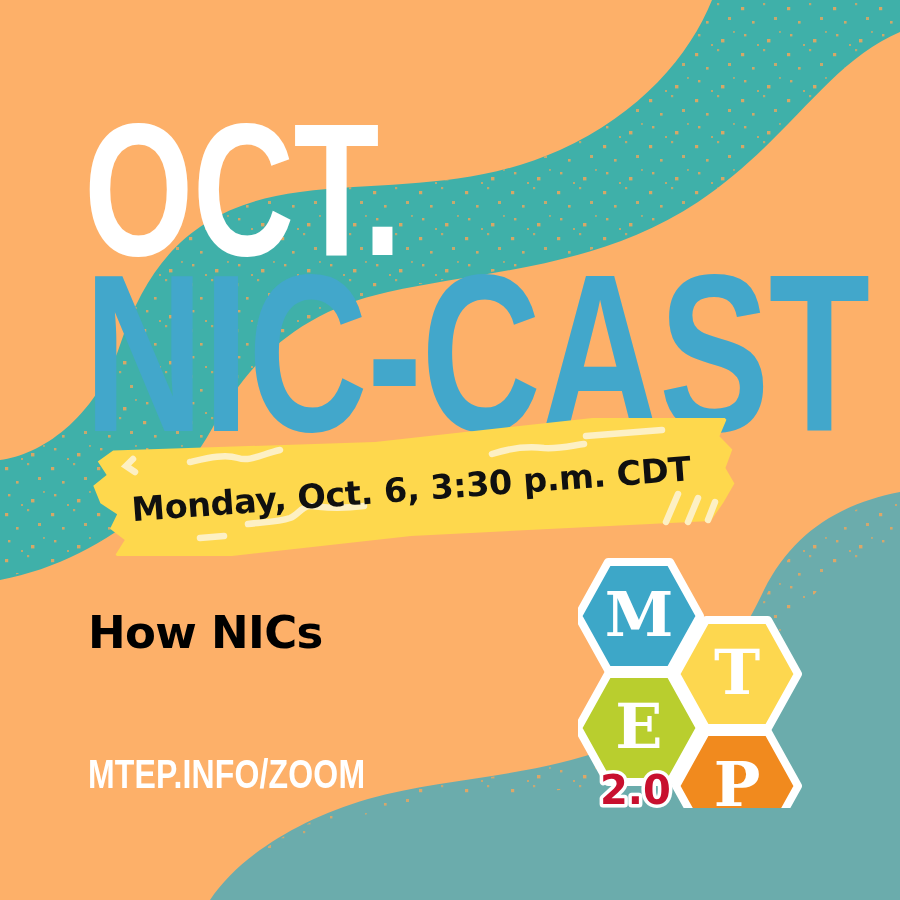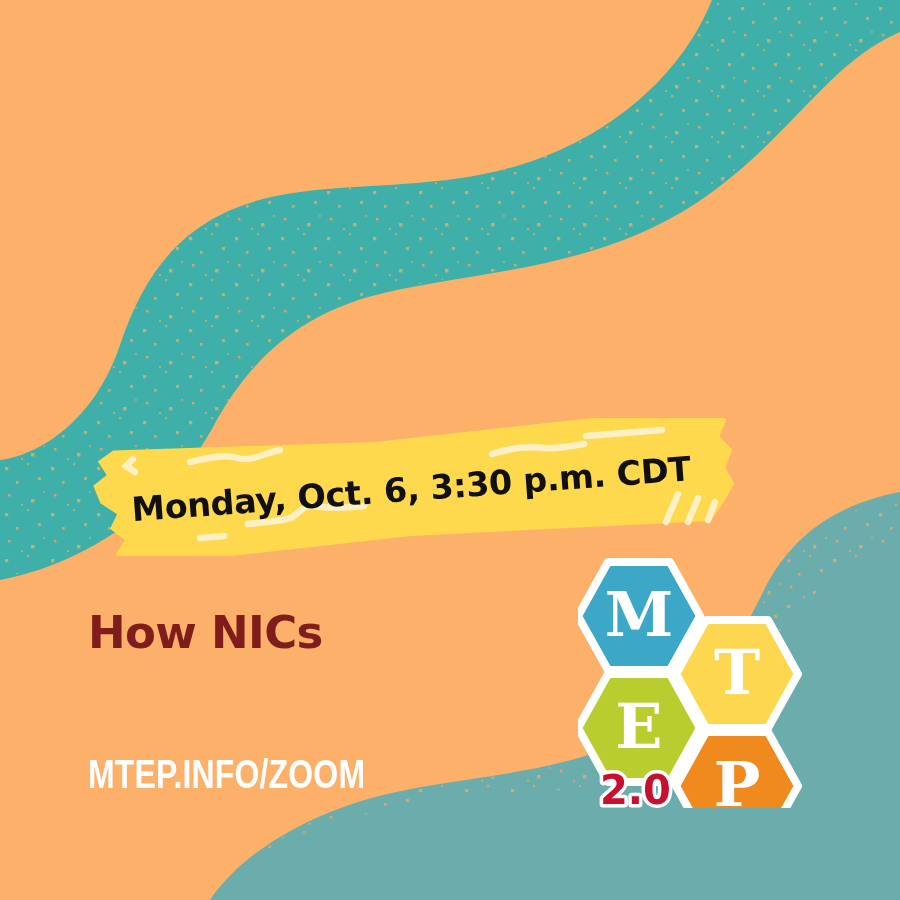--- a/index.html
+++ b/index.html
@@ -94,21 +94,21 @@
     position: absolute;
     left: 88px;
     top: 607px;
     width: 470px;
     margin: 0;
     font-family: "DejaVu Sans", sans-serif;
     font-weight: 700;
     font-size: 45px;
     line-height: 1.14;
     letter-spacing: -0.015em;
-    color: #7f1d1d;
+    color: #000000;
   }
   .topic span { display: block; }
 
   
   .url {
     position: absolute;
     left: 88px;
     top: 752px;
     margin: 0;
     font-family: "Liberation Sans Narrow", "Liberation Sans", sans-serif;
@@ -178,20 +178,24 @@
     <g>
       <path d="M 900,492 C 838,504 792,534 764,590 C 736,648 698,710 618,744
                C 538,778 448,776 368,799 C 296,820 238,858 210,900
                L 900,900 Z" fill="#6BACAC"></path>
       <g clip-path="url(#clipBottom)">
         <rect x="180" y="470" width="740" height="440" fill="url(#speckle)"></rect>
       </g>
     </g>
   </svg>
 
+  <h1 class="headline">
+    <span class="headline-line l1">OCT.</span>
+    <span class="headline-line l2">NIC-CAST</span>
+  </h1>
 
   <div class="banner-wrap">
     <svg class="banner-svg" viewBox="0 0 660 138">
 
       <path d="M 16,48 L 30,38 L 22,24 L 38,14 L 300,22 L 640,6
                L 652,22 L 644,38 L 656,52 L 648,70 L 656,86 L 644,104
                L 630,122 L 330,118 L 44,132 L 34,118 L 44,104
                L 30,92 L 38,78 L 22,66 Z" fill="#FED84D" transform="rotate(-3.6 330 69)"></path>
 
       <g stroke="#FDF0C4" stroke-width="6.5" fill="none" stroke-linecap="round">

